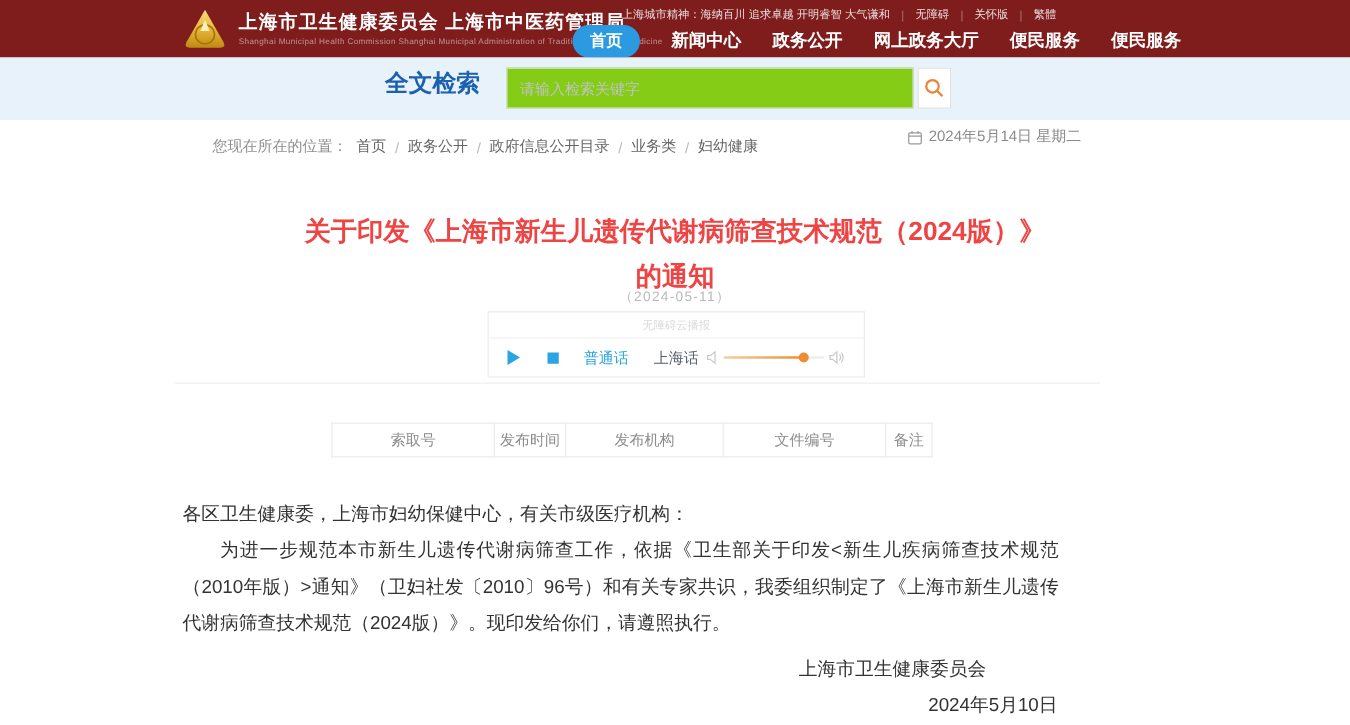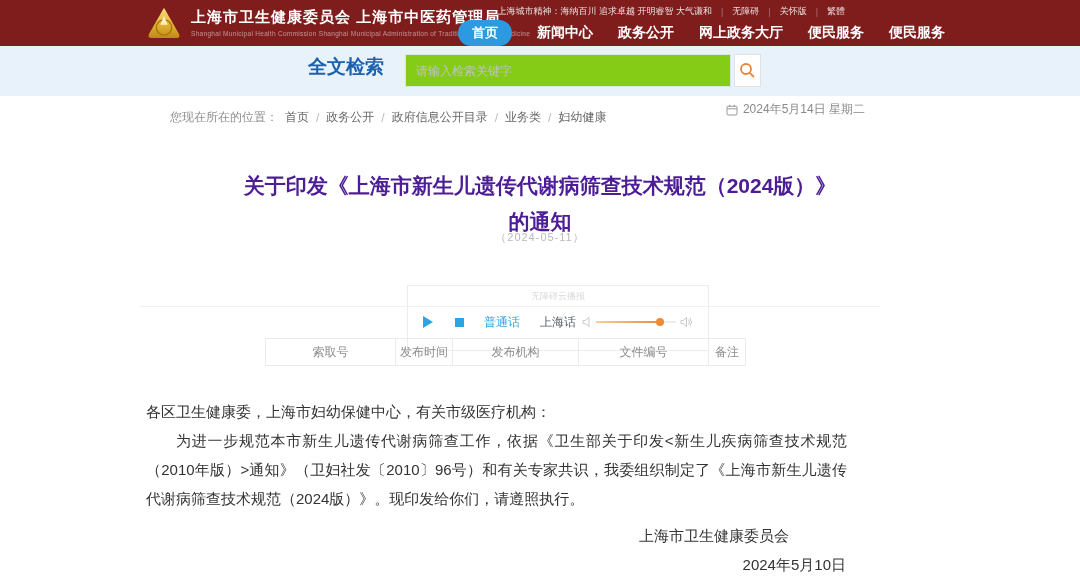--- a/index.html
+++ b/index.html
@@ -28,25 +28,25 @@
   .search-btn { width:27px; height:33px; margin-left:3px; background:#fff; border:1px solid #e2e2e2; display:flex; align-items:center; justify-content:center; cursor:pointer; }
 
   
   .crumbs { position:absolute; top:109px; left:146px; display:flex; align-items:center; font-size:12px; color:#8f8f8f;margin-left:24px; }
   .crumbs .crumb { color:#666; margin:0 7px; cursor:pointer; white-space:nowrap; }
   .crumbs .crumb:first-of-type { margin-left:10px; }
   .crumbs .slash { color:#bbb; }
   .crumb-date { position:absolute; top:101px; right:215px; display:flex; align-items:center; gap:5px; font-size:12px; color:#8a8a8a; }
 
   
-  .title { position:absolute; top:168px; left:0; width:1080px; text-align:center; font-size:21px; font-weight:bold; color:#4c1d95; line-height:36px; }
+  .title { position:absolute; top:168px; left:0; width:1080px; text-align:center; font-size:21px; font-weight:bold; color:#ef4444; line-height:36px; }
   .pubdate { position:absolute; top:230px; left:0; width:1080px; text-align:center; font-size:11px; color:#b9b9b9; letter-spacing:1px; }
 
   
-  .player { position:absolute; top:249px; left:407px; width:302px; height:66px; border:1px solid #ececec; background:#fff;margin-top:36px; }
+  .player { position:absolute; top:249px; left:390px; width:302px; height:53px; border:1px solid #ececec; background:#fff; }
   .player-hint { height:21px; line-height:21px; text-align:center; font-size:9px; color:#d9d9d9; border-bottom:1px solid #f2f2f2; }
   .player-controls { height:30px; display:flex; align-items:center; padding:0 15px; }
   .play-tri { width:0; height:0; border-left:10px solid #2ba4e3; border-top:6px solid transparent; border-bottom:6px solid transparent; cursor:pointer; }
   .stop-sq { width:9px; height:9px; background:#2ba4e3; margin-left:22px; cursor:pointer; }
   .lang { font-size:12px; margin-left:20px; cursor:pointer; white-space:nowrap; }
   .lang.sel { color:#2ba4e3; }
   .lang.unsel { color:#55606b; }
   .vol-group { display:flex; align-items:center; margin-left:auto; gap:4px; }
   .vol-track2 { position:relative; width:80px; height:2px; }
   .vol-fill { position:absolute; left:0; top:0; height:2px; width:64px; background:linear-gradient(to right,#f6cf9d,#ef8b33); }

